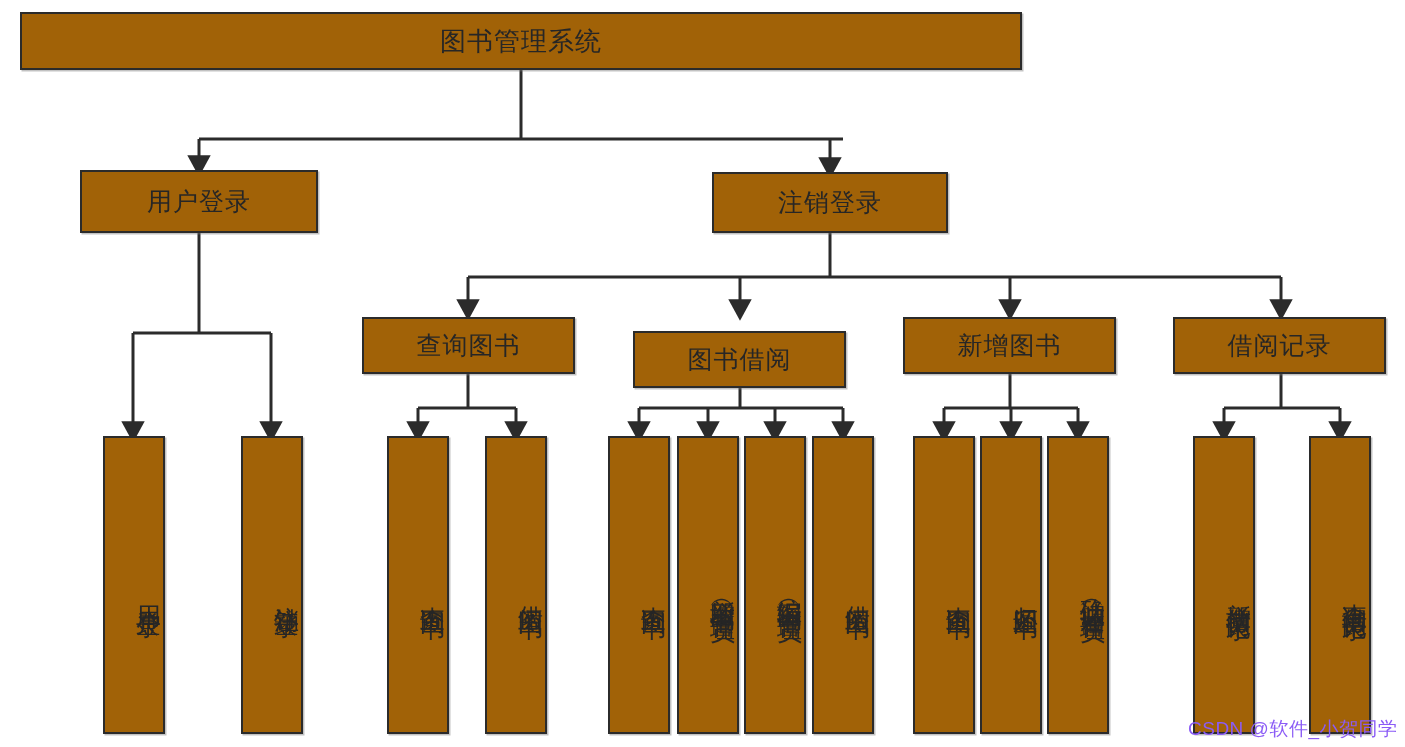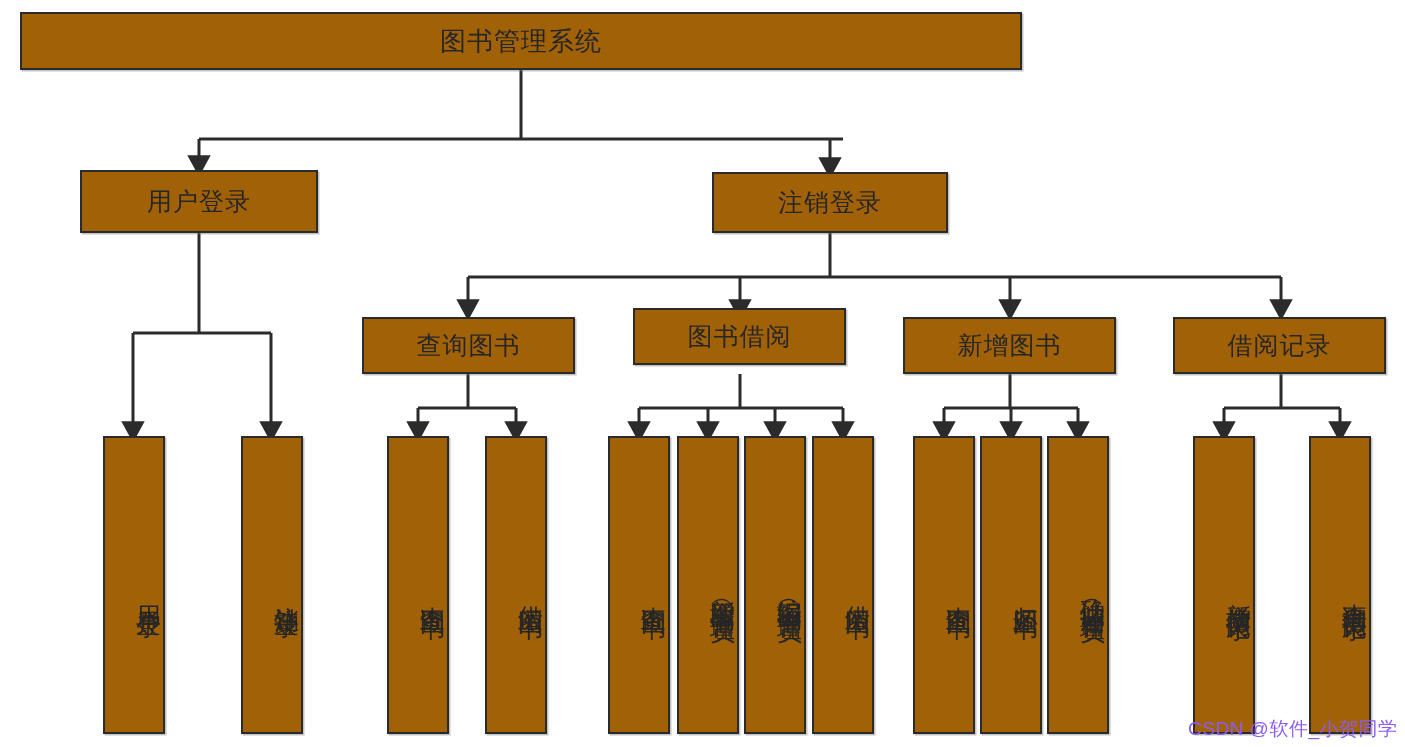--- a/index.html
+++ b/index.html
@@ -131,21 +131,21 @@
   <div class="node node-h" style="left:80px; top:170px; width:238px; height:63px;">
     <span>用户登录</span>
   </div>
   <div class="node node-h" style="left:712px; top:172px; width:236px; height:61px;">
     <span>注销登录</span>
   </div>
 
   <div class="node node-h" style="left:362px; top:317px; width:213px; height:57px;">
     <span>查询图书</span>
   </div>
-  <div class="node node-h" style="left:633px; top:308px; width:213px; height:57px;">
+  <div class="node node-h" style="left:633px; top:331px; width:213px; height:57px;">
     <span>图书借阅</span>
   </div>
   <div class="node node-h" style="left:903px; top:317px; width:213px; height:57px;">
     <span>新增图书</span>
   </div>
   <div class="node node-h" style="left:1173px; top:317px; width:213px; height:57px;text-align:right;">
     <span>借阅记录</span>
   </div>
 
   <div class="node node-v" style="left:103px; top:436px; width:62px; height:298px;">

